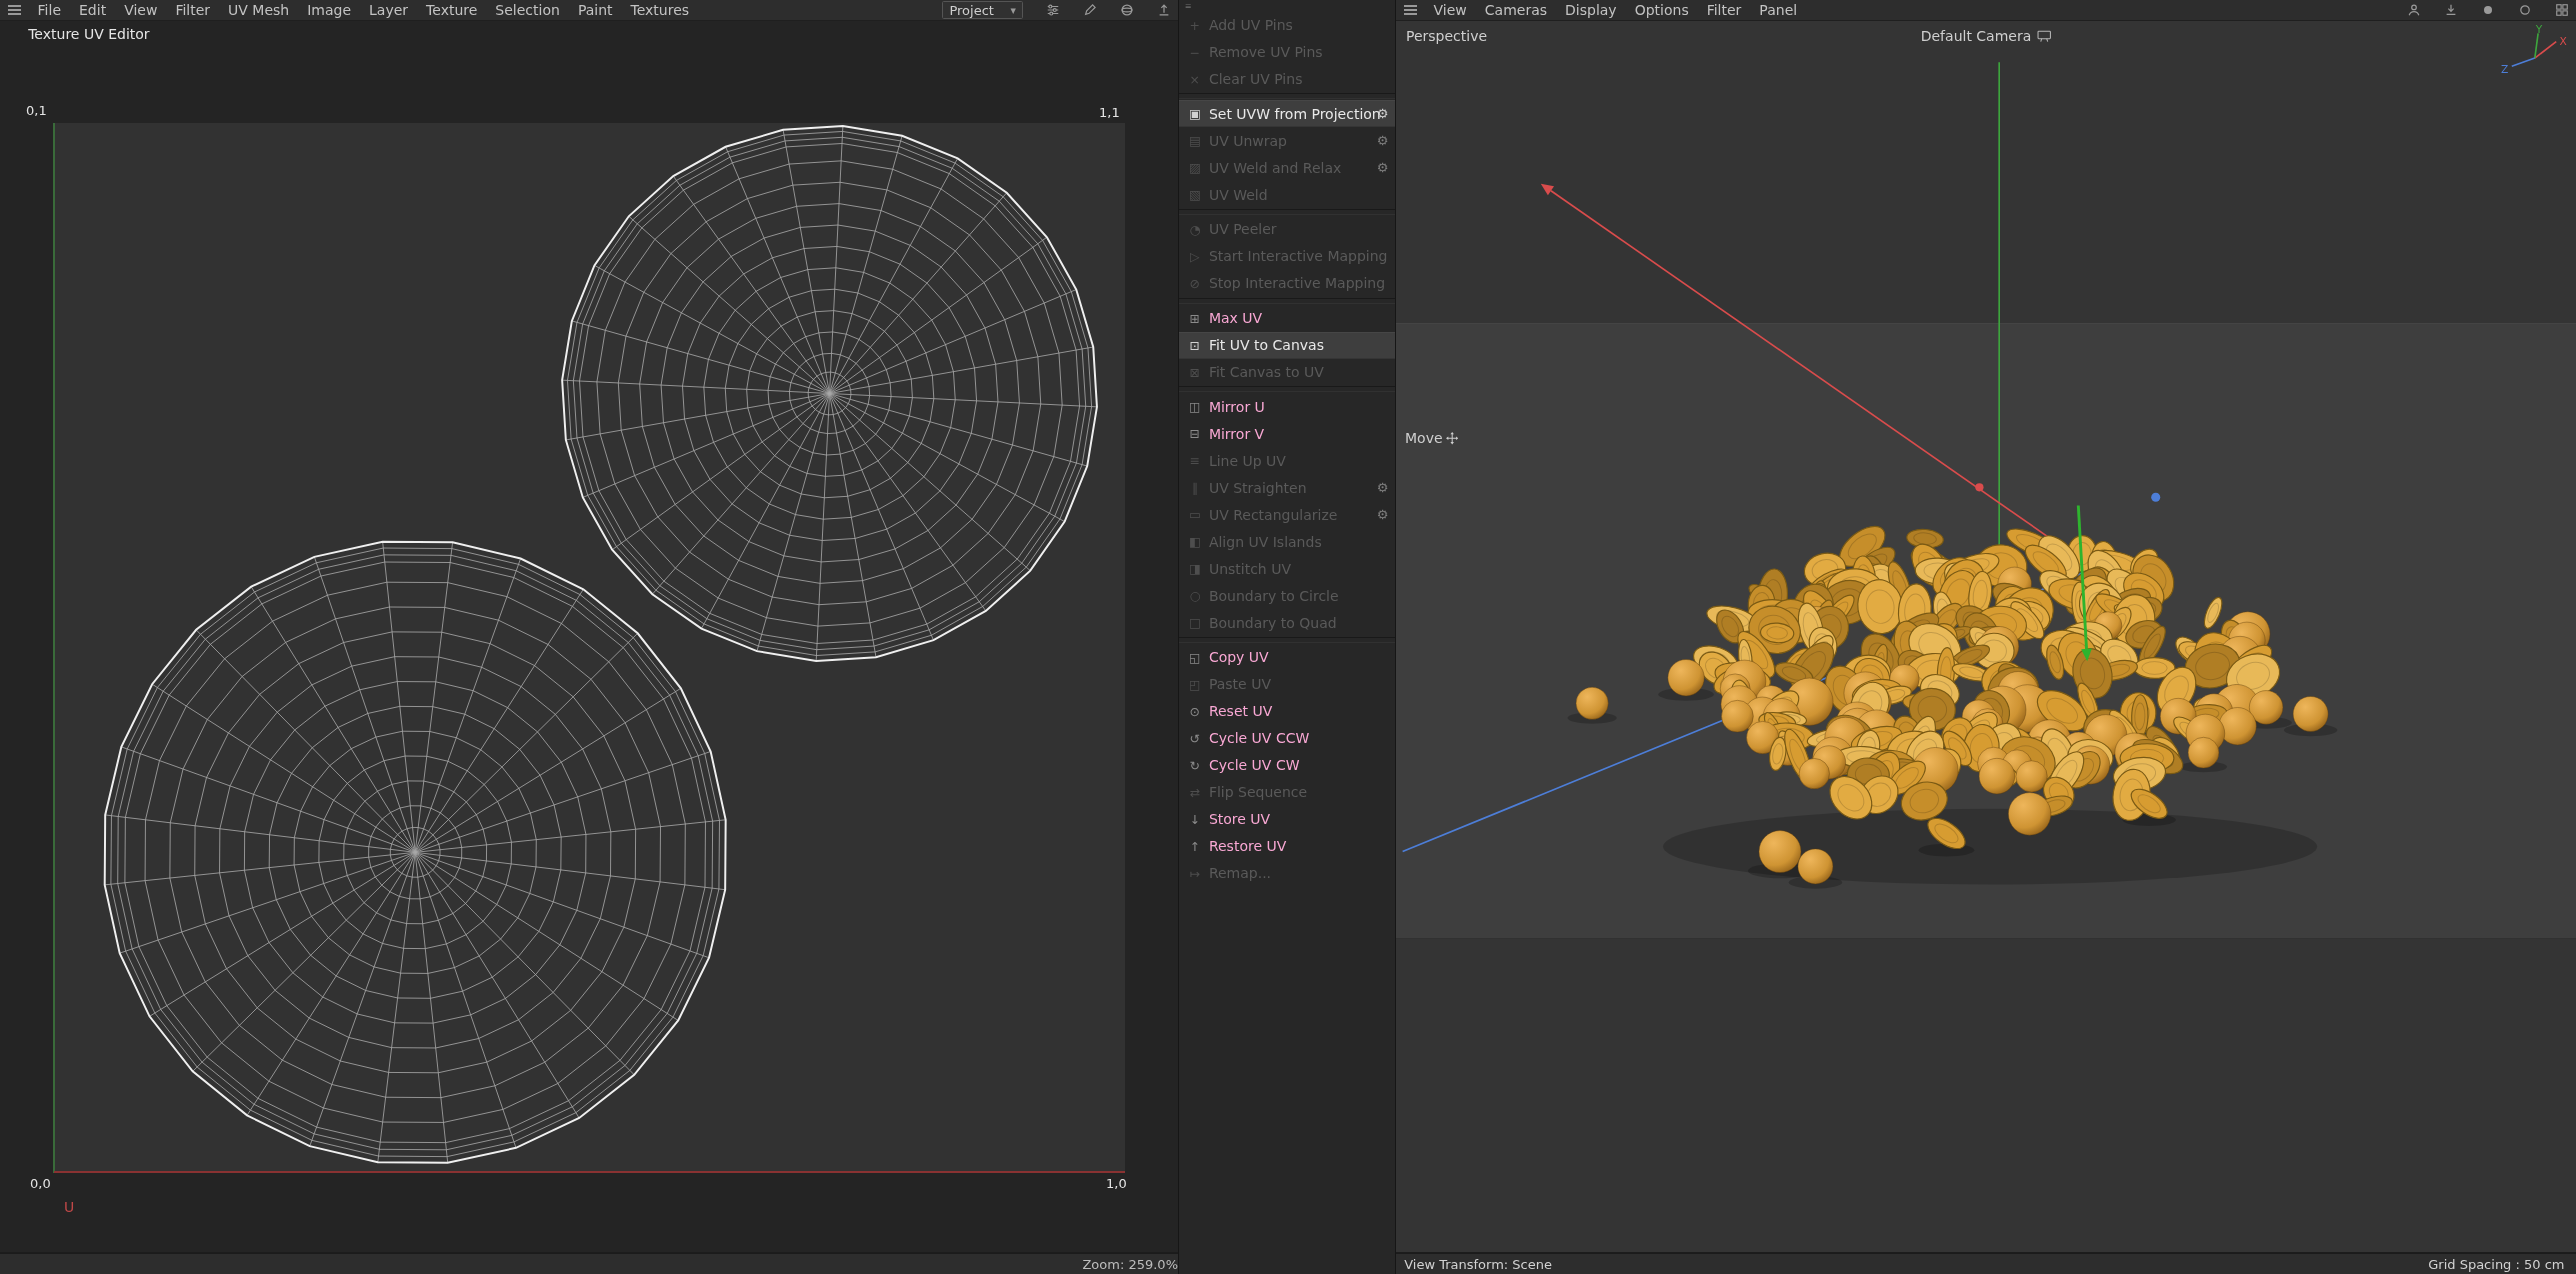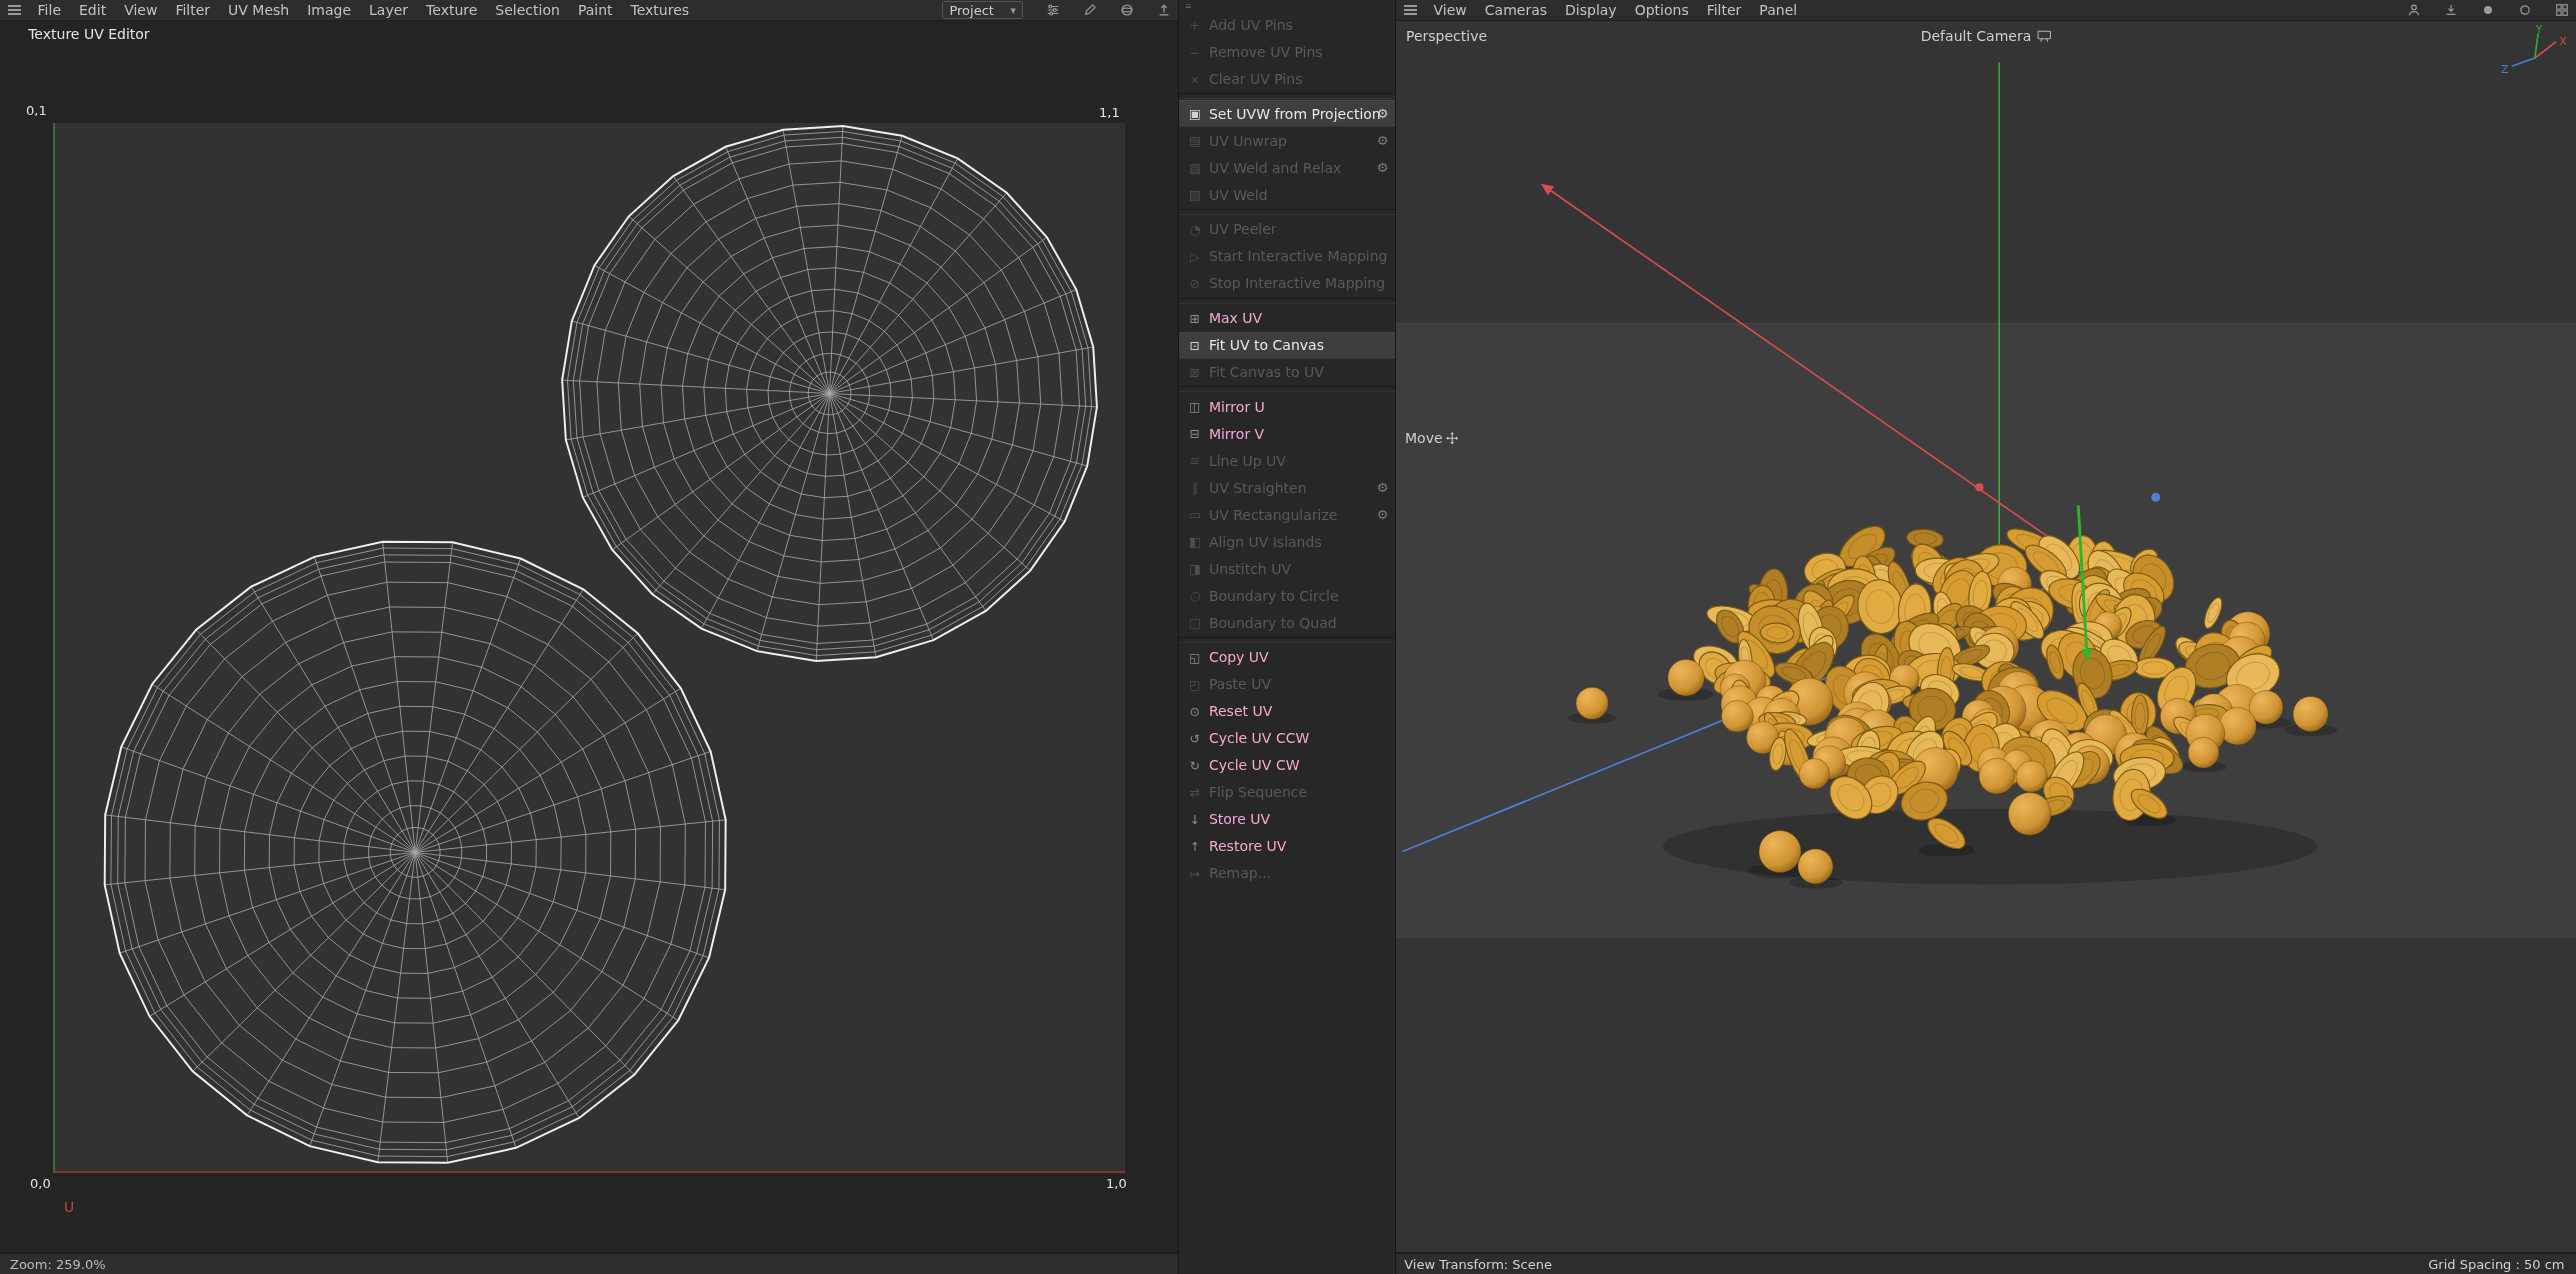--- a/index.html
+++ b/index.html
@@ -26,21 +26,21 @@
   #uvOuter{position:absolute;left:0;top:21.4px;width:1178px;height:1231px;background:#242424;}
   .panel-title{position:absolute;left:8.2px;top:5px;font-size:14px;color:#e5e5e5;margin-left:20px;}
   #uvSquare{position:absolute;left:54px;top:102px;width:1071px;height:1050px;background:#323232;}
   #vAxis{position:absolute;left:53px;top:102px;width:1.6px;height:1050px;background:#3a6b3a;}
   #uAxis{position:absolute;left:54px;top:1150px;width:1071px;height:1.6px;background:#8a3232;}
   #uvSvg{position:absolute;left:0;top:0;width:1178px;height:1231px;pointer-events:none;}
   .crn{position:absolute;font-size:13px;color:#e5e5e5;}
   #uLabel{position:absolute;left:64px;top:1178px;font-size:14px;color:#c04848;}
   .statusbar{position:absolute;top:1253px;height:22px;background:#2d2d2d;border-top:0.8px solid #1b1b1b;
     box-sizing:border-box;display:flex;align-items:center;font-size:13px;color:#bdbdbd;z-index:5;}
-  #lstatus{left:0;width:1178px;padding-left:10px;}
+  #lstatus{left:0;width:1178px;padding-left:10px;justify-content:flex-end;}
 
   
   #toolPanel{position:absolute;left:1178px;top:0;width:218px;height:1275px;background:#272727;
     border-left:1.6px solid #161616;border-right:1.6px solid #161616;box-sizing:border-box;z-index:6;}
   .tool-head{height:11.5px;display:flex;align-items:center;}
   .tool-head span{font-size:8.2px;color:#707070;margin-left:5.8px;letter-spacing:1.6px;}
   .trow{position:relative;height:27px;display:flex;align-items:center;}
   .trow.active{background:#3e3e3e;box-shadow:inset 0 0.8px 0 #4a4a4a, inset 0 -0.8px 0 #333;}
   .ticon{width:20px;margin-left:5.8px;font-size:12.4px;text-align:center;flex:none;}
   .tlabel{font-size:14px;margin-left:4.1px;white-space:nowrap;}

